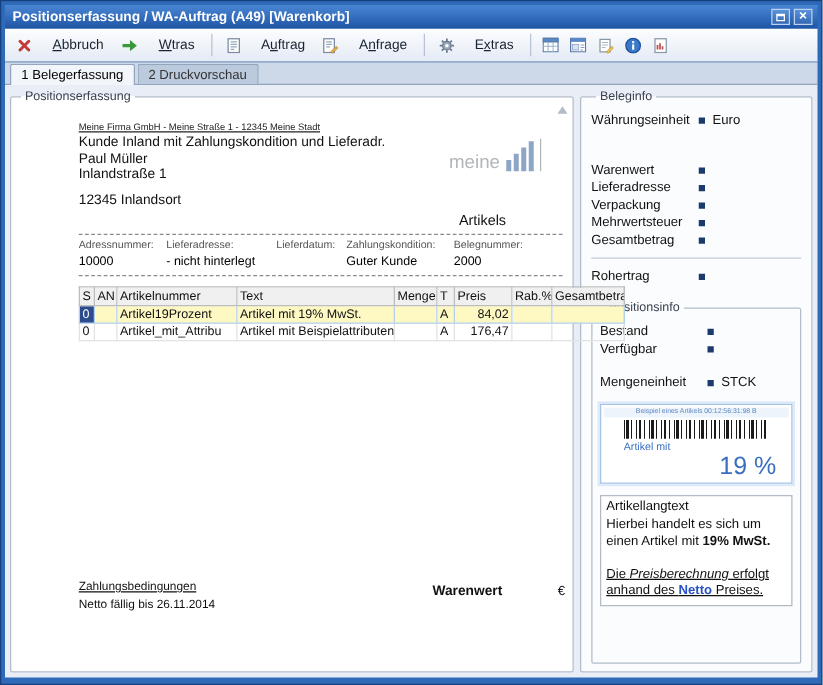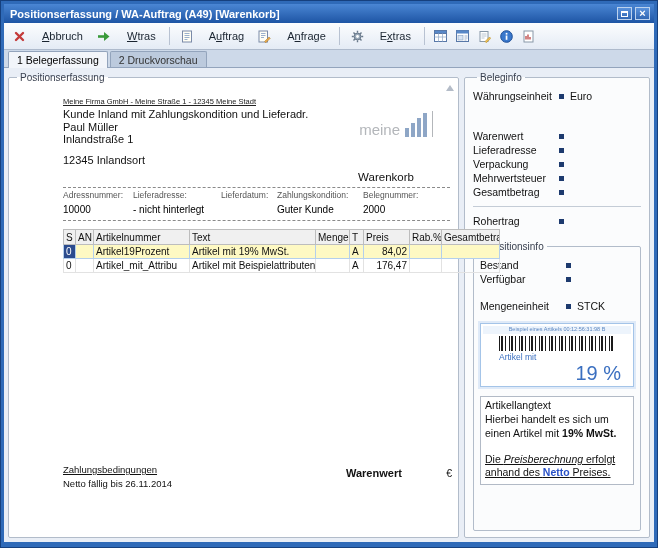--- a/index.html
+++ b/index.html
@@ -250,21 +250,21 @@
           <span class="logo-meine">meine</span>
           <span class="logo-bars">
               <i></i>
               <i></i>
               <i></i>
               <i></i>
             </span>
           <span class="logo-div"></span>
         </div>
 
-        <div class="doc-type">Warenkorb</div>
+        <div class="doc-type">Artikels</div>
 
         <div class="hdr-fields">
           <div class="hf hf0">
             <div class="hf-label">Adressnummer:</div>
             <div class="hf-value">10000</div>
           </div>
           <div class="hf hf2">
             <div class="hf-label">Lieferadresse:</div>
             <div class="hf-value">- nicht hinterlegt</div>
           </div>

